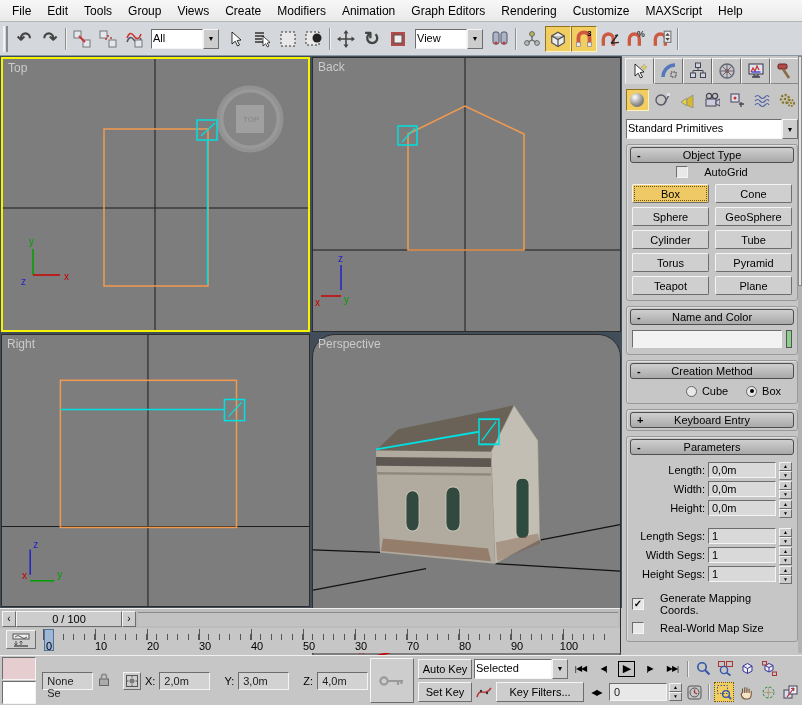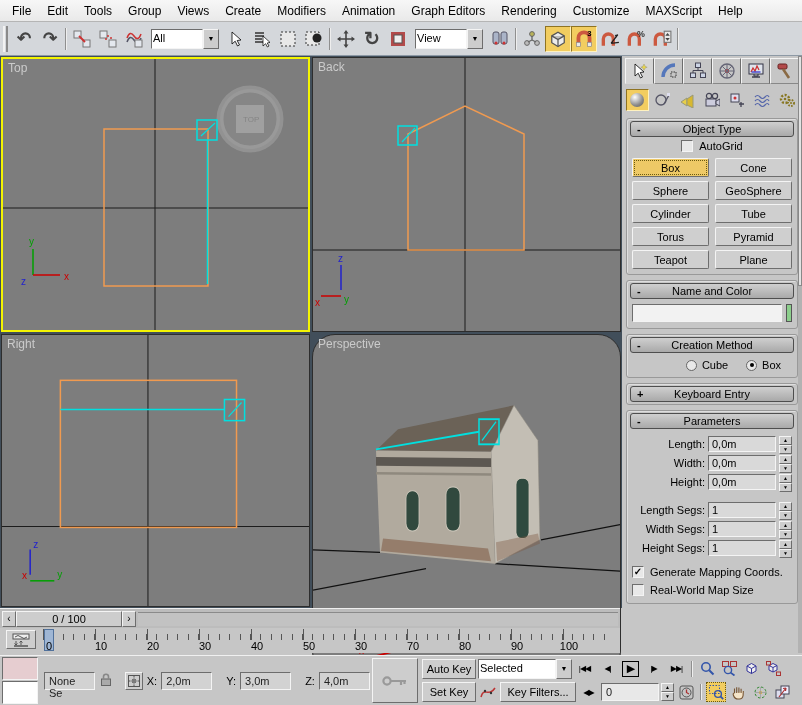--- a/index.html
+++ b/index.html
@@ -44,21 +44,21 @@
   .cp-subtab.active { background:#f2cd60; border:1px solid; border-color:#8f7322 #fff2c0 #fff2c0 #8f7322; }
   .cp-dd { display:flex; margin:6px 1px 4px 1px; }
   .cp-dd .dd-text { flex:1; }
   .rollout { margin:5px 1px 0 1px; border:1px solid #999; border-radius:3px; padding:2px 3px 4px 3px; background:#c6c6c6; box-shadow:inset 1px 1px 0 #dedede; }
   .ro-head { height:16px; background:linear-gradient(#cfcfcf,#a9a9a9); border:1px solid #4e4e4e; border-radius:3px; display:flex; align-items:center; font-size:11px; position:relative; }
   .ro-head .pm { position:absolute; left:6px; font-weight:bold; }
   .ro-head .ro-title { flex:1; text-align:center; }
   .ot-grid { display:grid; grid-template-columns:1fr 1fr; gap:4px 6px; padding:3px 2px 1px 2px; }
   .obtn { height:19px; display:flex; align-items:center; justify-content:center; background:#cfcfcf; border:1px solid; border-color:#f4f4f4 #6d6d6d #6d6d6d #f4f4f4; border-radius:2px; font-size:11px; }
   .obtn.active { background:#eec966; outline:1px dotted #6b5a10; outline-offset:-3px; }
-  .chkrow { display:flex; align-items:center; gap:6px; padding:3px 2px; }
+  .chkrow { display:flex; align-items:center; gap:16px; padding:3px 2px; }
   .chk { width:12px; height:12px; background:#e8e8e8; border:1px solid; border-color:#6d6d6d #f4f4f4 #f4f4f4 #6d6d6d; font-size:10px; line-height:10px; text-align:center; }
   .chk.checked::after { content:"✓"; font-weight:bold; }
   .radio { width:11px; height:11px; border-radius:50%; background:#e8e8e8; border:1px solid #666; position:relative; }
   .radio.selected::after { content:""; position:absolute; left:2.5px; top:2.5px; width:4px; height:4px; border-radius:50%; background:#000; }
   .param-row { display:flex; align-items:center; justify-content:flex-end; gap:3px; margin:3px 2px; }
   .param-field { width:68px; height:16px; padding:1px 3px; font-size:11px; background:#d9d9d9; border:1px solid; border-color:#6d6d6d #f4f4f4 #f4f4f4 #6d6d6d; }
   .spinner { display:flex; flex-direction:column; width:13px; height:16px; }
   .spinner span { flex:1; font-size:5px; line-height:7px; text-align:center; background:#cdcdcd; border:1px solid; border-color:#f4f4f4 #6d6d6d #6d6d6d #f4f4f4; }
 
   
@@ -427,20 +427,24 @@
     <div class="cp-subtab">
       <svg width="16" height="16" viewBox="0 0 16 16">
           <circle cx="6" cy="7" r="4" fill="none" stroke="#887722" stroke-width="2.4" stroke-dasharray="2,1.6"></circle>
           <circle cx="6" cy="7" r="1.3" fill="#887722"></circle>
           <circle cx="12" cy="11" r="3" fill="none" stroke="#887722" stroke-width="2" stroke-dasharray="1.6,1.3"></circle>
           <circle cx="12" cy="11" r="1" fill="#887722"></circle>
         </svg>
     </div>
   </div>
 
+  <div class="cp-dd dd" style="margin:6px 1px 2px 1px;">
+    <span class="dd-text" style="width:auto;flex:1;">Standard Primitives</span>
+    <span class="dd-arrow raised">▼</span>
+  </div>
 
   <div class="rollout">
     <div class="ro-head">
       <span class="pm">-</span>
       <span class="ro-title">Object Type</span>
     </div>
     <div class="chkrow" style="justify-content:center;">
       <span class="chk"></span>
       <span>AutoGrid</span>
     </div>
@@ -679,21 +683,21 @@
     </div>
     <div class="sb-rrow">
       <span class="akbtn raised">Set Key</span>
       <span class="navbtn">
         <svg width="16" height="14" viewBox="0 0 16 14">
             <path d="M1 12 C4 1 8 13 15 3" fill="none" stroke="#b33" stroke-width="1.5"></path>
             <circle cx="5" cy="6" r="1.2" fill="#333"></circle>
             <circle cx="11" cy="8" r="1.2" fill="#333"></circle>
           </svg>
       </span>
-      <span class="akbtn raised" style="width:76px;text-align:right;">Key Filters...</span>
+      <span class="akbtn raised" style="width:88px;text-align:right;">Key Filters...</span>
       <span class="pbtn">◀▶</span>
       <span class="sb-field" style="width:58px;background:#e8e8e8;">0</span>
       <span class="spinner" style="height:18px;">
           <span>▲</span>
           <span>▼</span>
         </span>
       <span class="navbtn">
         <svg width="15" height="15" viewBox="0 0 15 15">
             <rect x="1" y="1" width="13" height="13" rx="2" fill="none" stroke="#555"></rect>
             <circle cx="7.5" cy="7.5" r="4.5" fill="none" stroke="#555"></circle>

